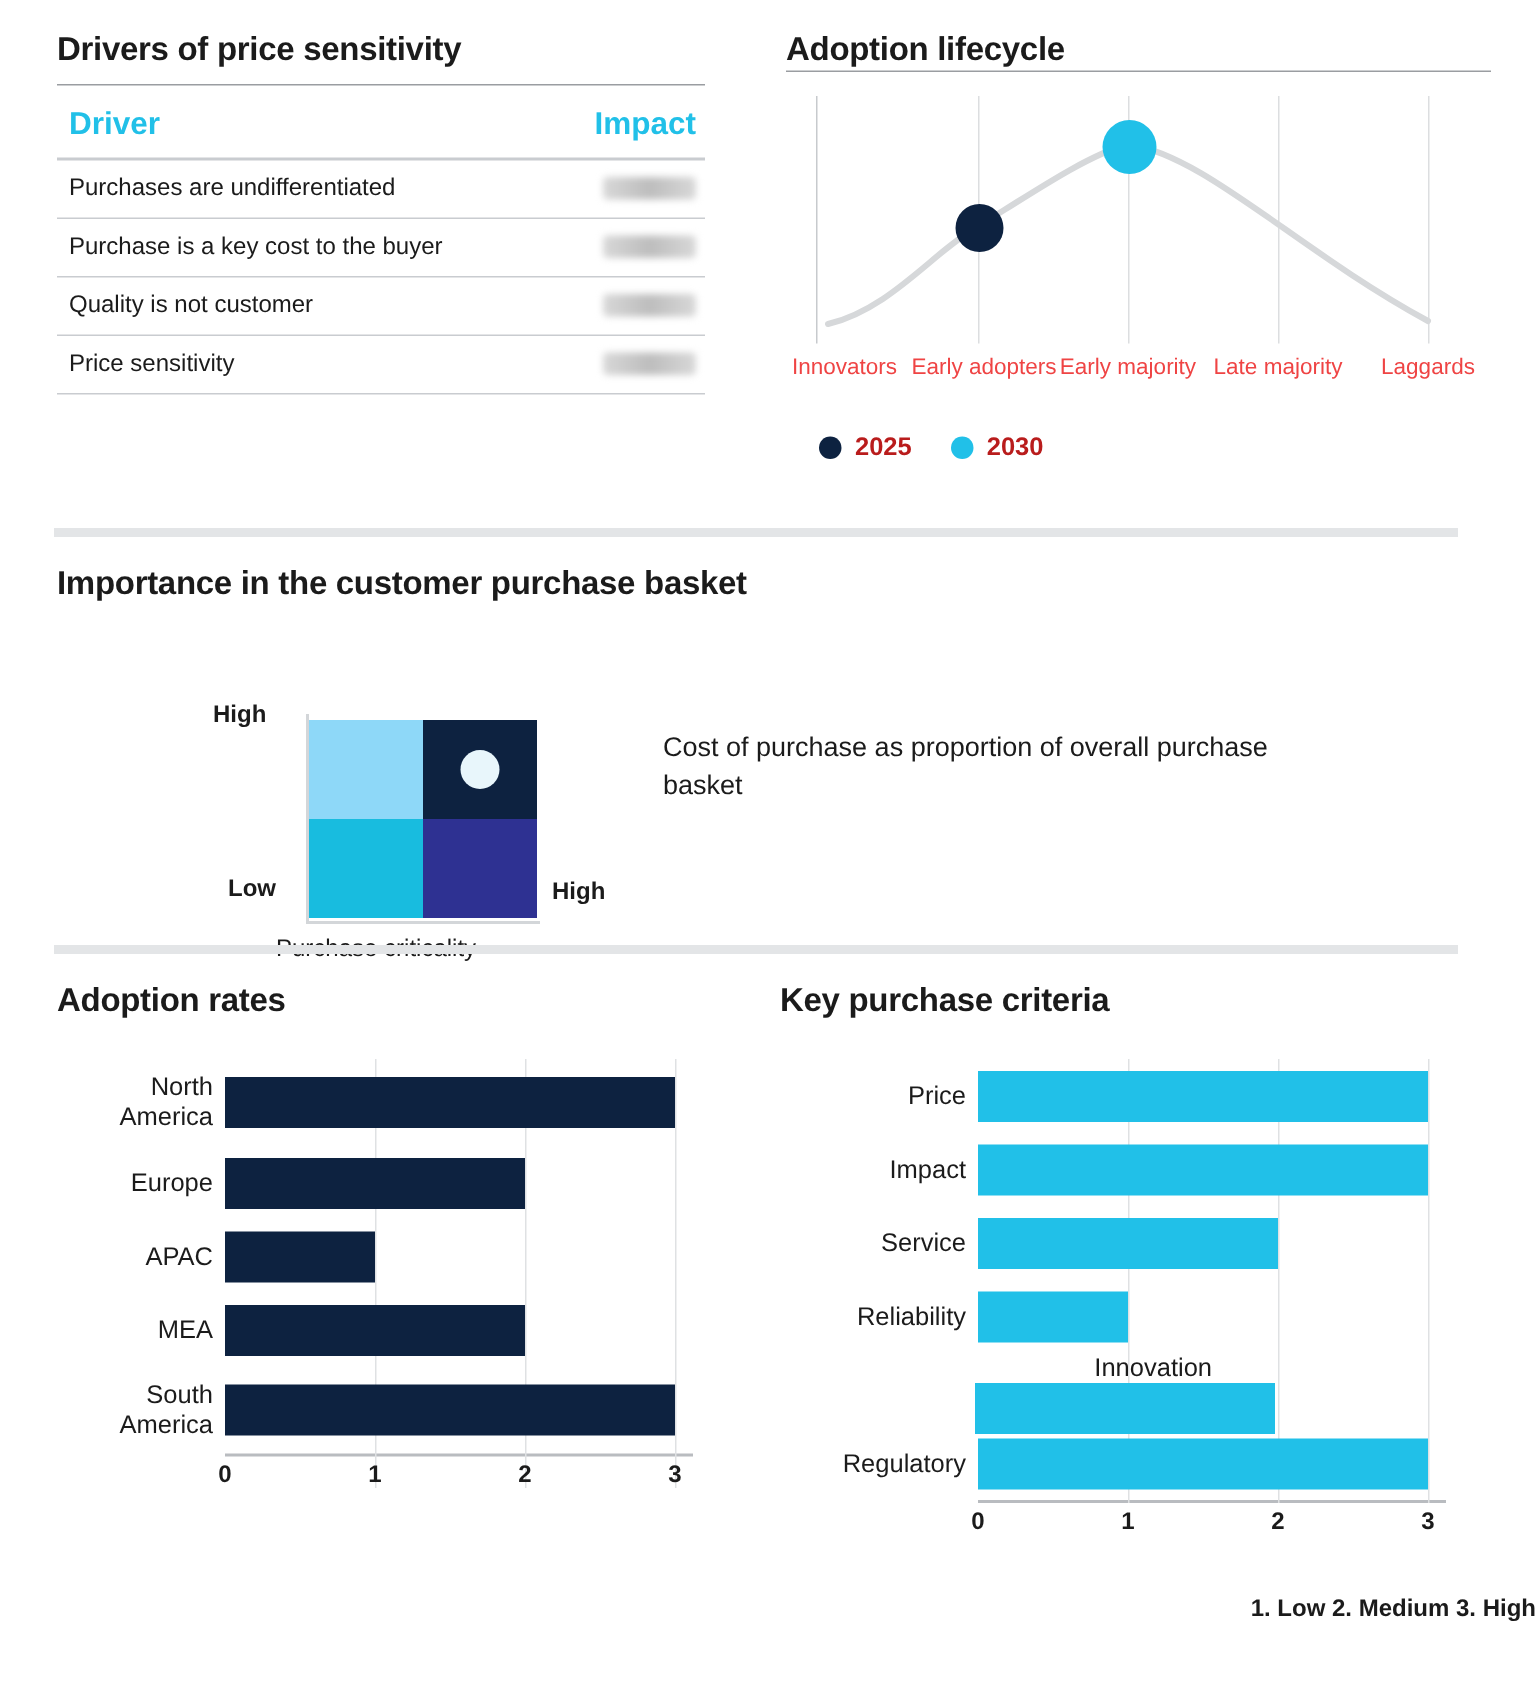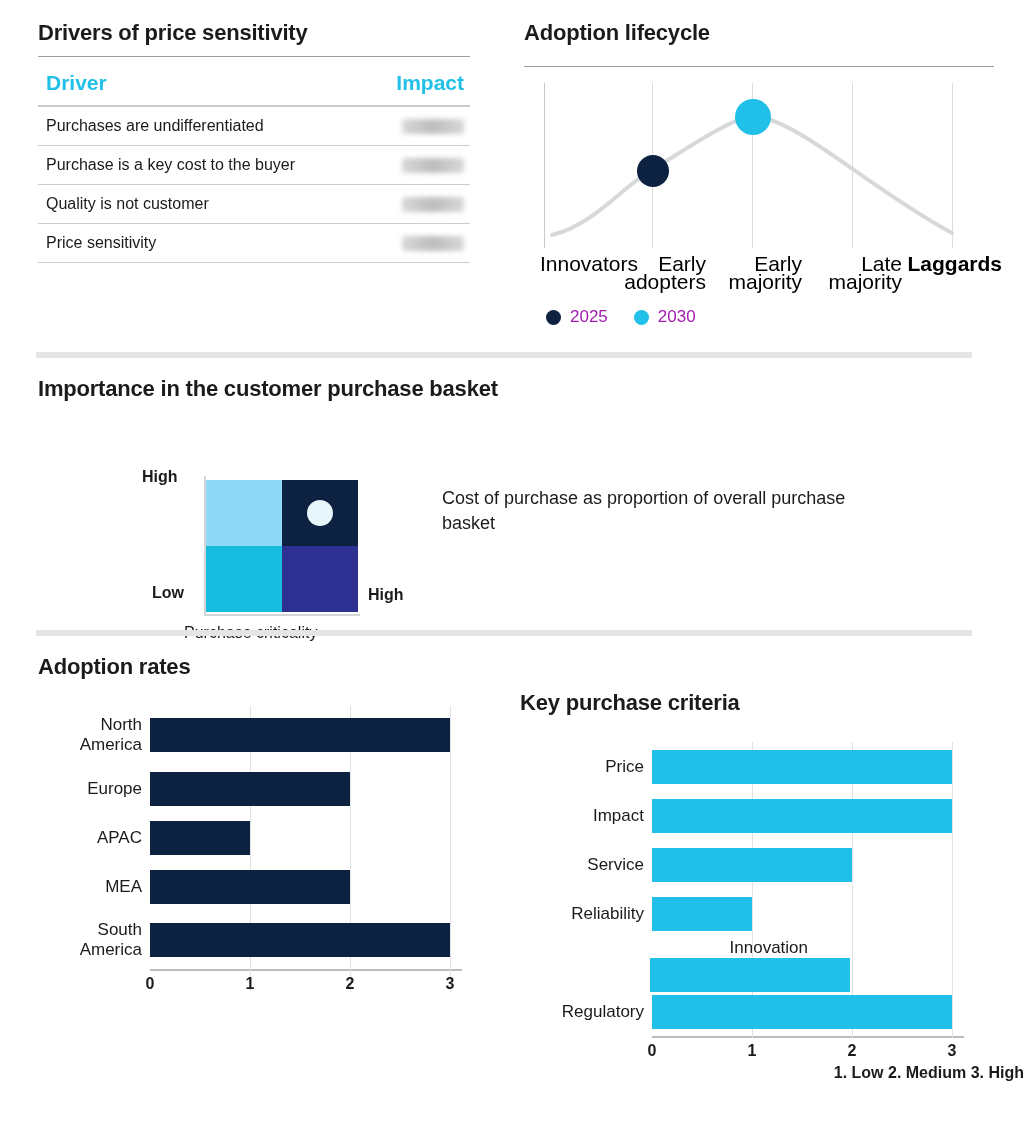--- a/index.html
+++ b/index.html
@@ -51,39 +51,39 @@
     display: inline-block;
     width: 62px; height: 15px;
     background: linear-gradient(90deg,#d8d8d8,#bdbdbd,#d8d8d8);
     filter: blur(2.4px);
     border-radius: 3px;
     vertical-align: middle;
   }
 
   
   #top-right { position: absolute; left: 524px; top: 20px; width: 470px; }
-  #top-right .section-title { margin-bottom: 20px; }
+  #top-right .section-title { margin-bottom: 1px; }
   #top-right .rule { height: 1px; background: #9a9da1; margin-bottom: 8px; }
   .lifecycle-plot { position: relative; width: 470px; height: 180px; }
   .lc-axis-left { position: absolute; left: 20px; top: 8px; width: 1px; height: 165px; background: #c7cacd; }
   .lc-grid { position: absolute; top: 8px; width: 1px; height: 165px; background: #dcdee0; }
   .lc-svg { position: absolute; left: 0; top: 0; }
   .lc-dot { position: absolute; border-radius: 50%; }
   .lc-labels { position: relative; width: 470px; height: 46px; }
   .lc-label {
     position: absolute;
-    font-size: 21px;
-    color: #000000;
-    text-align: right;
+    font-size: 15px;
+    color: #ef4444;
+    text-align: center;
     line-height: 18px;
   }
   .legend { display: flex; gap: 26px; align-items: center; margin-top: 6px; padding-left: 22px; }
   .legend-item { display: flex; align-items: center; gap: 9px; }
   .legend-swatch { width: 15px; height: 15px; border-radius: 50%; }
-  .legend-text { font-size: 17px; font-weight: normal; color: #a21caf; }
+  .legend-text { font-size: 17px; font-weight: bold; color: #b91c1c; }
 
   
   #band1 { position: absolute; left: 36px; top: 352px; width: 936px; }
 
   
   #middle { position: absolute; left: 38px; top: 376px; width: 940px; }
   #middle .section-title { margin-bottom: 24px; }
   .matrix-wrap { position: relative; height: 240px; }
   .matrix { position: absolute; left: 168px; top: 54px; width: 152px; height: 132px; }
   .quad { position: absolute; width: 76px; height: 66px; }
@@ -106,21 +106,21 @@
   .matrix-note {
     position: absolute; left: 404px; top: 60px; width: 420px;
     font-size: 18px; line-height: 25px; color: #1b1b1b;
   }
 
   
   #band2 { position: absolute; left: 36px; top: 630px; width: 936px; }
 
   
   #bot-left { position: absolute; left: 38px; top: 654px; width: 440px; }
-  #bot-right { position: absolute; left: 520px; top: 690px; width: 460px; }
+  #bot-right { position: absolute; left: 520px; top: 654px; width: 460px; }
   .bar-chart { position: relative; margin-top: 26px; }
   .bar-row { display: flex; align-items: center; }
   .bar-label {
     font-size: 17px; color: #1b1b1b; text-align: right;
     line-height: 20px; padding-right: 8px;
   }
   .bar-track { position: relative; flex: 1; }
   .bar-fill { height: 34px; }
   .axis-line { height: 2px; background: #b9bcc0; }
   .axis-ticks { position: relative; height: 24px; }
@@ -187,21 +187,21 @@
 
       <div class="lc-dot" style="left:113px; top:80px; width:32px; height:32px; background:#0d2240;"></div>
       <div class="lc-dot" style="left:211px; top:24px; width:36px; height:36px; background:#21c0e8;"></div>
     </div>
 
     <div class="lc-labels">
       <div class="lc-label" style="left:-36px; width:150px;">Innovators</div>
       <div class="lc-label" style="left:82px; width:100px;">Early adopters</div>
       <div class="lc-label" style="left:178px; width:100px;">Early majority</div>
       <div class="lc-label" style="left:278px; width:100px;">Late majority</div>
-      <div class="lc-label" style="left:378px; width:100px;font-weight:bold;">Laggards</div>
+      <div class="lc-label" style="left:378px; width:100px;">Laggards</div>
     </div>
 
     <div class="legend">
       <div class="legend-item">
         <span class="legend-swatch" style="background:#0d2240;"></span>
         <span class="legend-text">2025</span>
       </div>
       <div class="legend-item">
         <span class="legend-swatch" style="background:#21c0e8;"></span>
         <span class="legend-text">2030</span>

